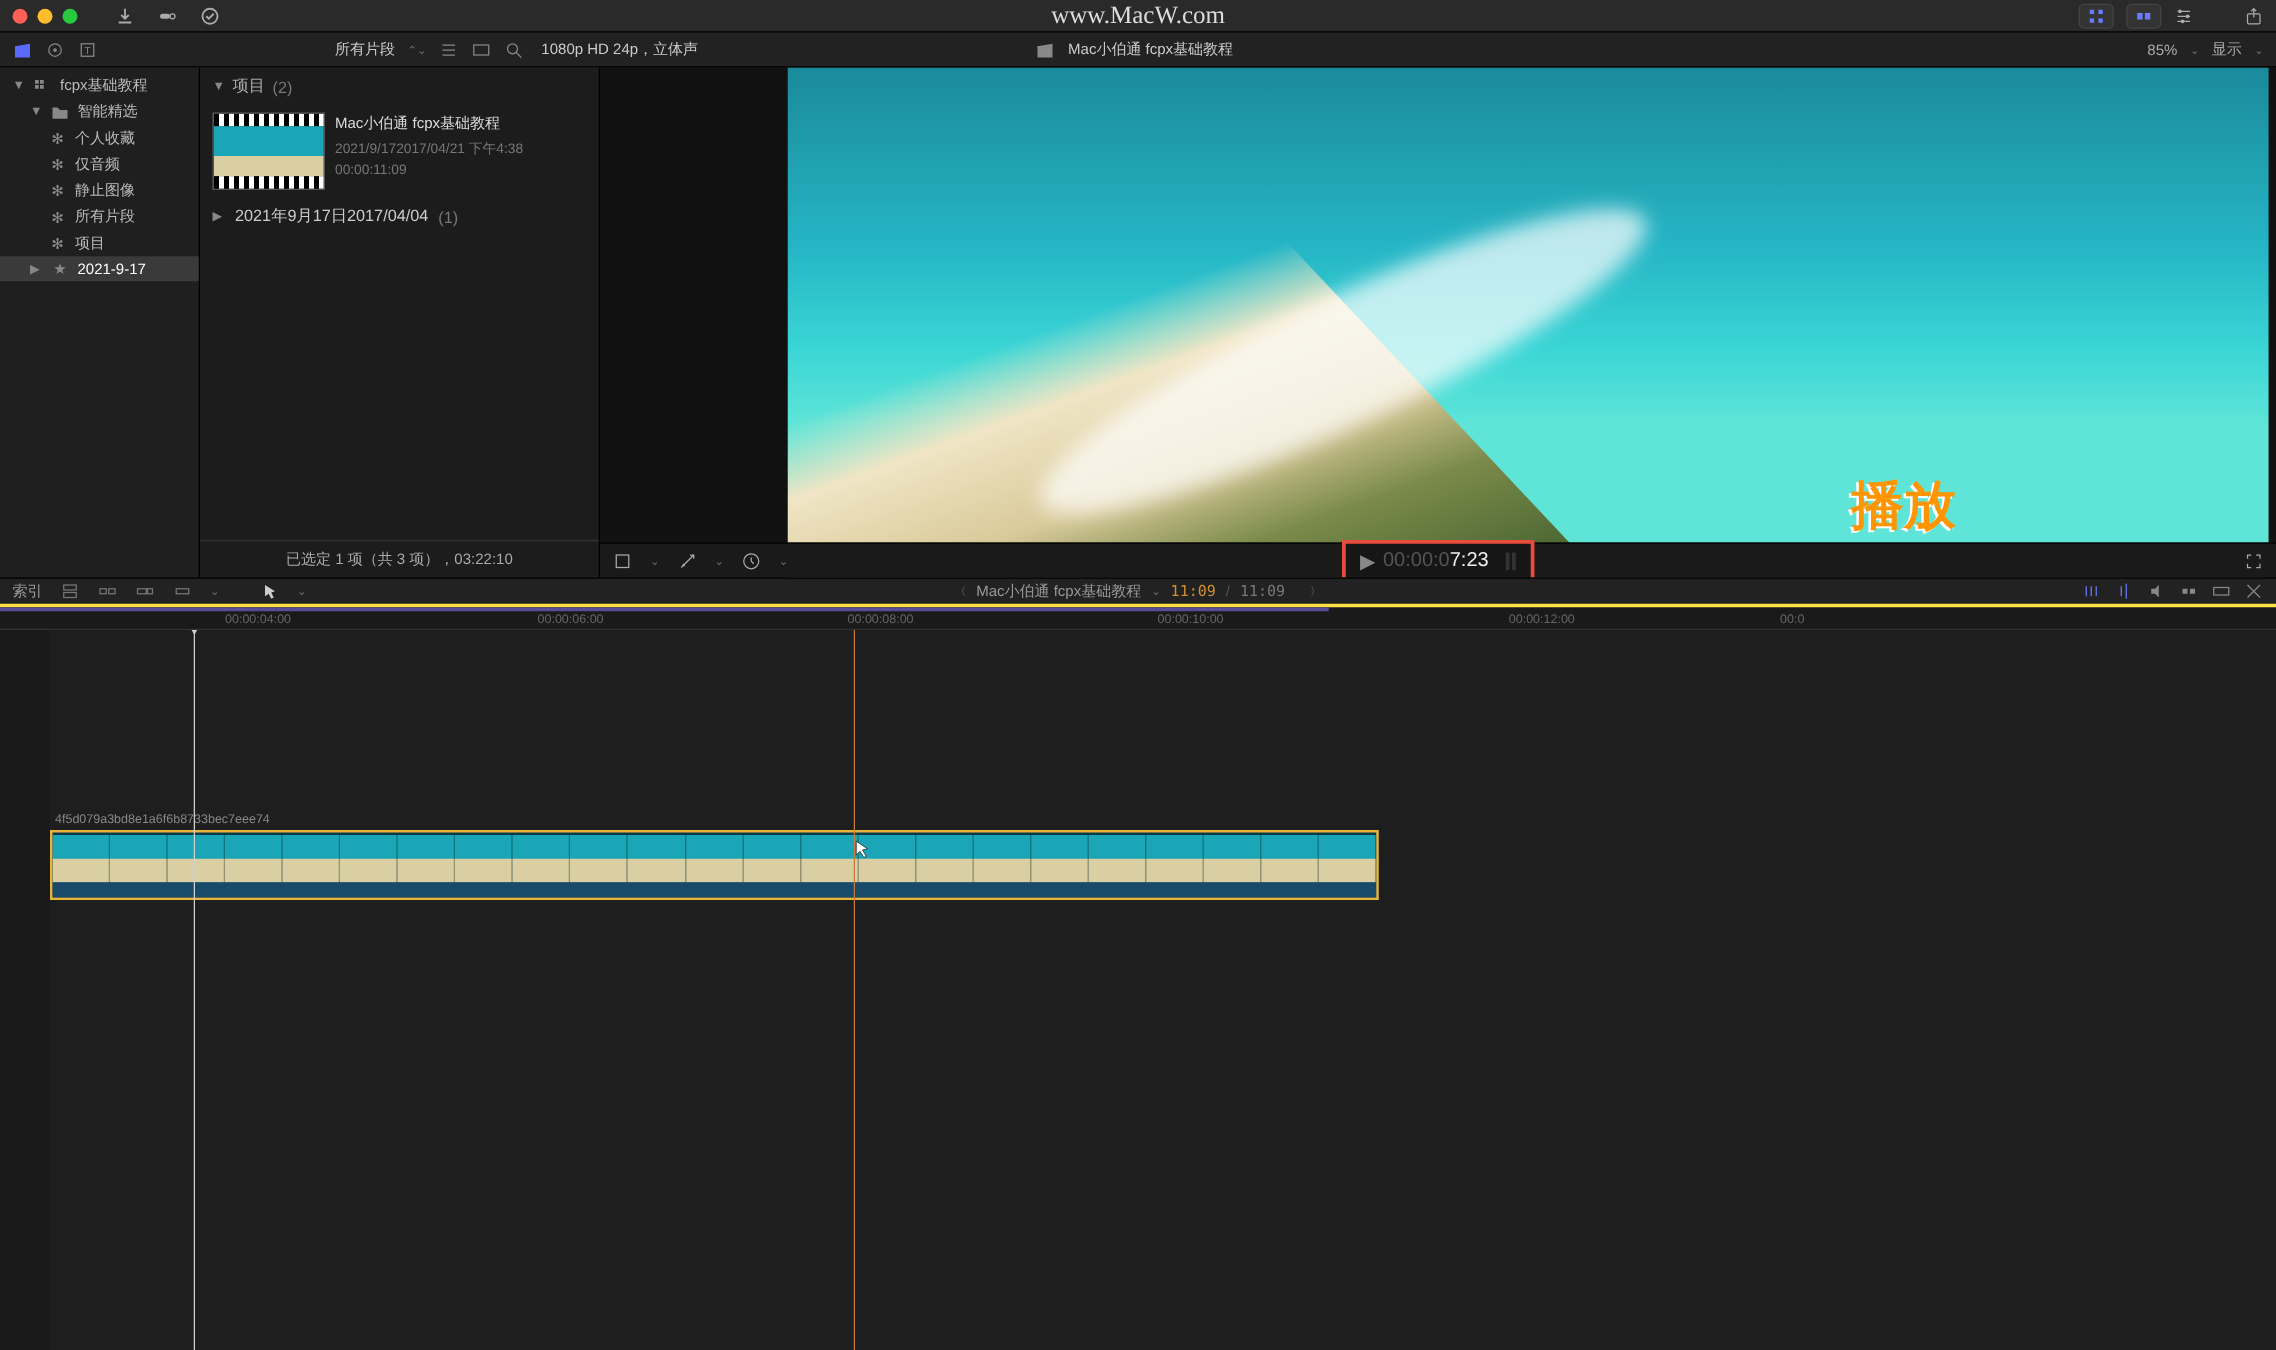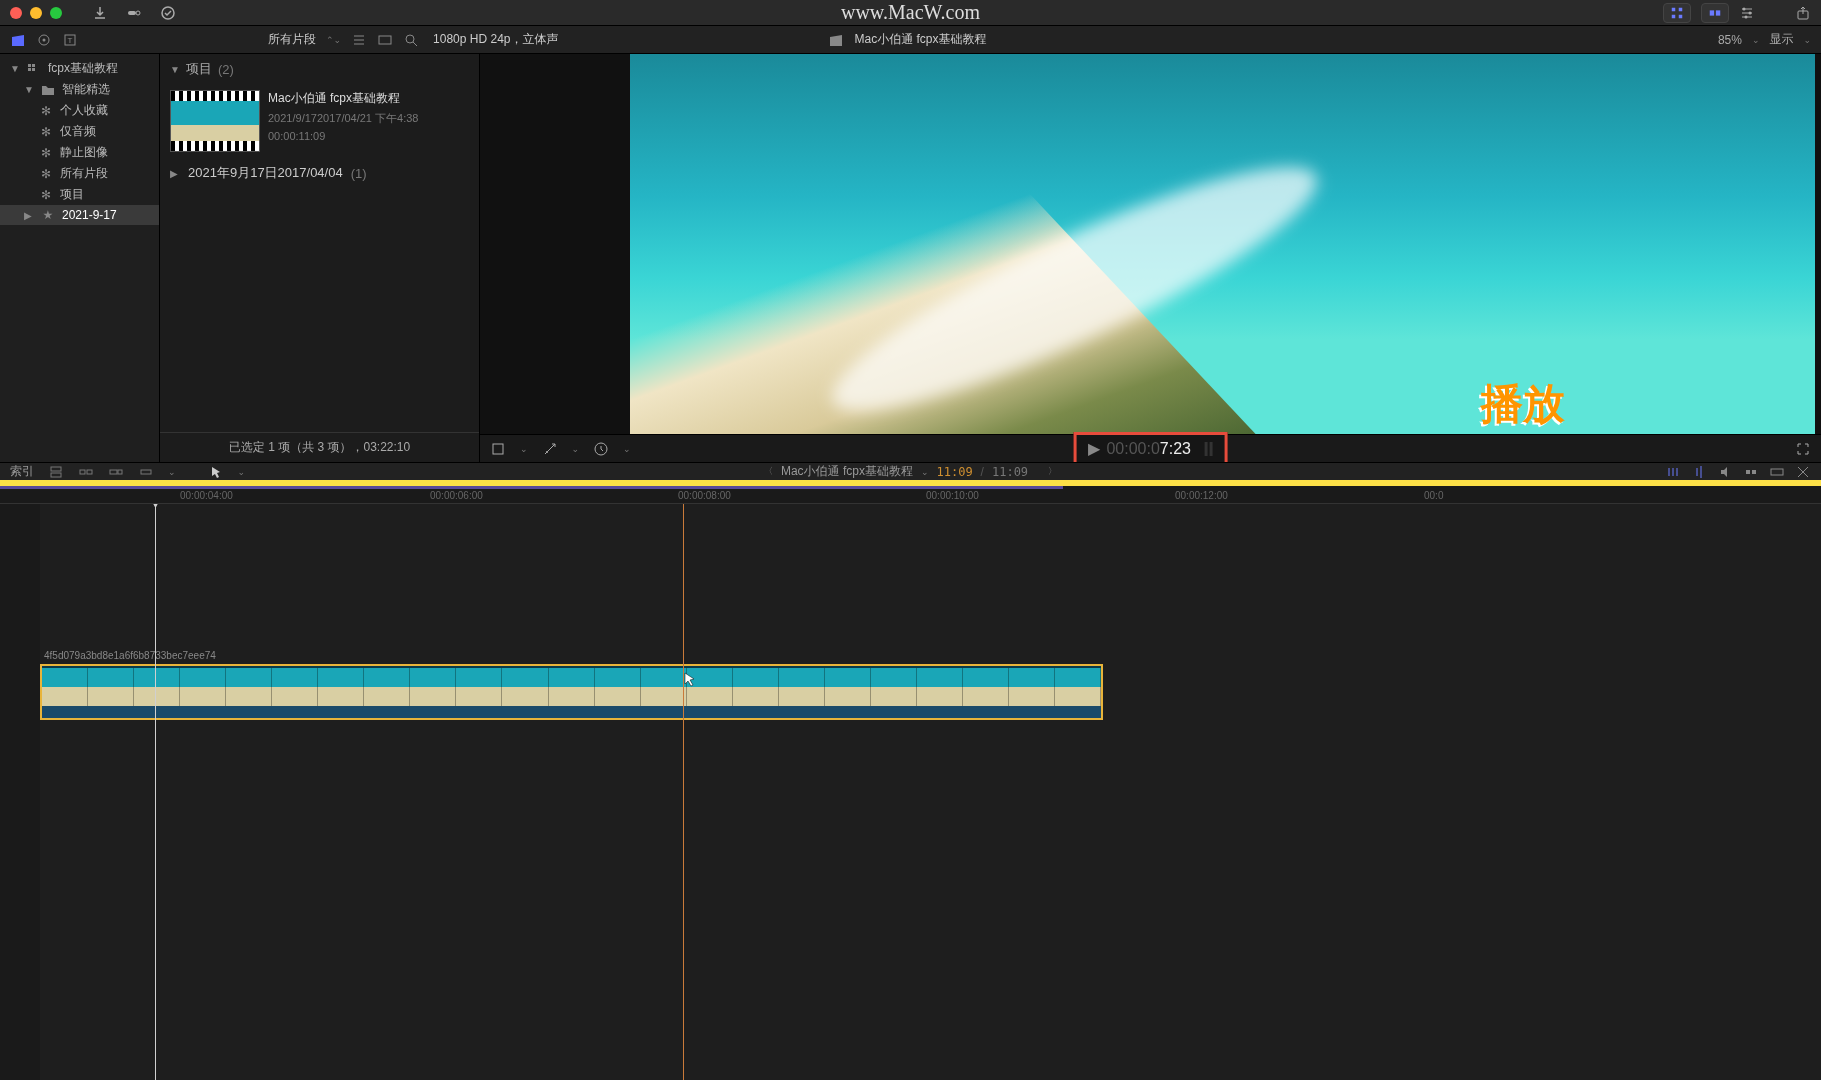--- a/index.html
+++ b/index.html
@@ -69,21 +69,21 @@
 
 .viewer-toolbar { position: absolute; bottom: 0; left: 0; right: 0; height: 28px; background: #1a1a1a; display: flex; align-items: center; padding: 0 10px; gap: 14px; border-top: 1px solid #000; }
 .viewer-toolbar .tc-box { position: absolute; left: 50%; transform: translateX(-50%); display: flex; align-items: center; gap: 6px; background: #161616; padding: 4px 12px; border: 3px solid #e74c3c; font-family: "SF Mono", Menlo, monospace; font-size: 16px; }
 .tc-dim { color: #555; }
 .tc-bright { color: #eee; }
 .viewer-toolbar .right { margin-left: auto; }
 
 
 
 
-.timeline-header { height: 24px; background: #222; border-top: 1px solid #000; border-bottom: 6px solid #fde047; display: flex; align-items: center; padding: 0 10px; gap: 14px; color: #999; font-size: 12px; position: relative; }
+.timeline-header { height: 24px; background: #222; border-top: 1px solid #000; border-bottom: 3px solid #fde047; display: flex; align-items: center; padding: 0 10px; gap: 14px; color: #999; font-size: 12px; position: relative; }
 .timeline-header .center { position: absolute; left: 50%; transform: translateX(-50%); display: flex; align-items: center; gap: 8px; }
 .timeline-header .right { margin-left: auto; display: flex; gap: 10px; }
 .tc-cur { color: #d09030; font-family: Menlo, monospace; }
 .tc-tot { color: #777; font-family: Menlo, monospace; }
 
 
 .ruler { height: 18px; background: #1a1a1a; position: relative; border-bottom: 1px solid #333; font-size: 10px; color: #666; }
 .ruler-used { position: absolute; top: 0; left: 0; height: 3px; background: #5a4a9a; width: 1063px; }
 .ruler .tick { position: absolute; top: 4px; }
 
@@ -431,21 +431,21 @@
       </span>
   </div>
 </div>
 
 <div class="ruler">
   <div class="ruler-used"></div>
 <span class="tick" style="left: 180px;">00:00:04:00</span>
     <span class="tick" style="left: 430px;">00:00:06:00</span>
     <span class="tick" style="left: 678px;">00:00:08:00</span>
     <span class="tick" style="left: 926px;">00:00:10:00</span>
-    <span class="tick" style="left: 1175px;">00:00:12:00</span>
+    <span class="tick" style="left: 1207px;">00:00:12:00</span>
     <span class="tick" style="left: 1424px;">00:0</span>
   </div>
 
 <div class="timeline">
   <div class="clip-label" style="position:absolute;top:146px;left:4px;">4f5d079a3bd8e1a6f6b8733bec7eee74</div>
   <div class="clip-track">
     <div class="filmstrip">
       <div class="frame"></div>
         <div class="frame"></div>
         <div class="frame"></div>

